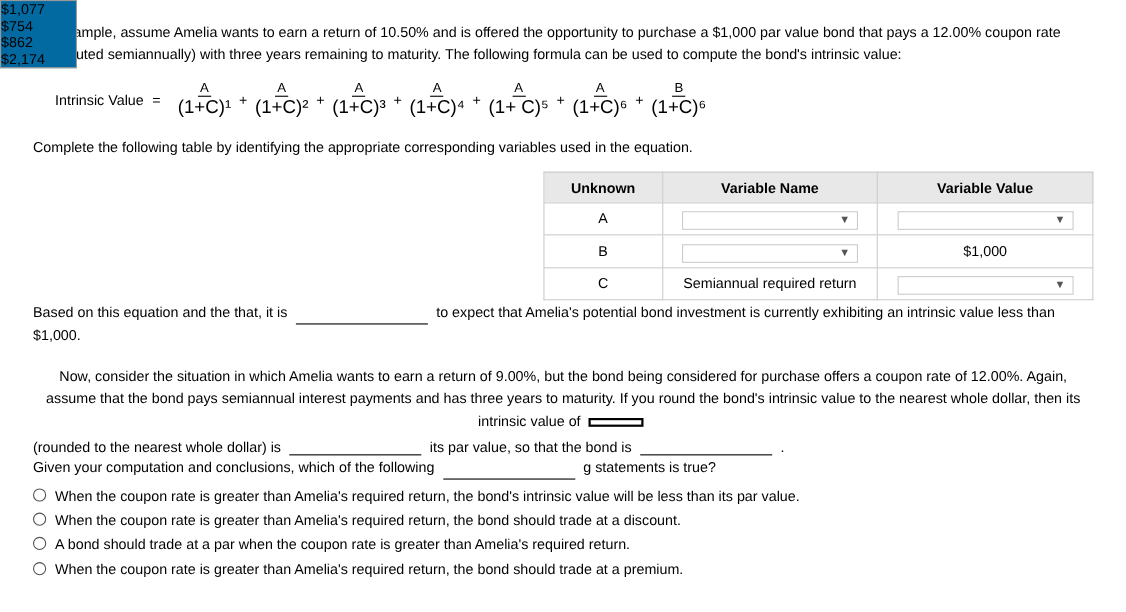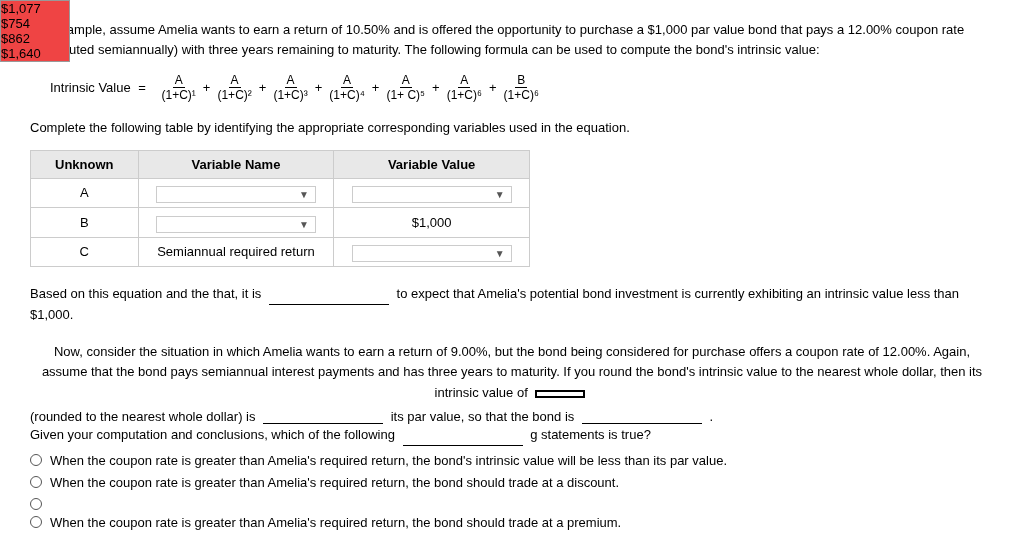--- a/index.html
+++ b/index.html
@@ -36,35 +36,34 @@
       margin: 0 2px;
       vertical-align: middle;
     }
     .fraction .num {
       border-bottom: 1px solid #000;
       padding: 0 2px;
       font-size: 12px;
     }
     .fraction .den {
       padding: 0 2px;
-      font-size: 12px;
+      font-size: 17px;
       text-align: right;
     }
     .plus {
       margin: 0 3px;
       vertical-align: middle;
     }
     .complete-text {
       margin-bottom: 12px;
       line-height: 1.5;
     }
     .table-wrapper {
       display: flex;
-      justify-content: flex-start;
-      margin-bottom: 16px;
+      justify-content: flex-end;
     }
     table {
       border-collapse: collapse;
       min-width: 500px;
     }
     table th {
       background: #e8e8e8;
       border: 1px solid #ccc;
       padding: 6px 20px;
       text-align: center;
@@ -260,25 +259,25 @@
   <span>to expect that Amelia's potential bond investment is currently exhibiting an intrinsic value less than $1,000.</span>
 </p>
 
 
 <p class="now-consider">
   <span>Now, consider the situation in which Amelia wants to earn a return of 9.00%, but the bond being considered for purchase offers a coupon rate of
 12.00%. Again, assume that the bond pays semiannual interest payments and has three years to maturity. If you round the bond's intrinsic value to
 the nearest whole dollar, then its intrinsic value of</span>
   <span class="dropdown-popup" style="position:relative; display:inline-block; vertical-align:middle; margin:0 2px;">
     <span class="inline-box" style="display:inline-block; border:2px solid #000; padding:2px 6px; min-width:50px; font-size:13px; vertical-align:middle;"></span>
-    </span></p><div style="position:absolute; top:0; left:0; background:#ef4444; border:1px solid #999; z-index:10; min-width:70px;">
+    </span></p><div style="position:absolute; top:0; left:0; background:#0369a1; border:1px solid #999; z-index:10; min-width:70px;">
       <div>$1,077</div>
       <div>$754</div>
       <div>$862</div>
-      <div>$1,640</div>
+      <div>$2,174</div>
     </div>
   
   <span>(rounded to the nearest whole dollar) is</span>
   <span class="blank-line">&nbsp;&nbsp;&nbsp;&nbsp;&nbsp;&nbsp;&nbsp;&nbsp;&nbsp;&nbsp;&nbsp;</span>
   <span>its par value, so that the bond is</span>
   <span class="blank-line">&nbsp;&nbsp;&nbsp;&nbsp;&nbsp;&nbsp;&nbsp;&nbsp;&nbsp;&nbsp;&nbsp;&nbsp;&nbsp;&nbsp;&nbsp;&nbsp;&nbsp;</span>
   <span>.</span>
 <p></p>
 
 
@@ -293,20 +292,21 @@
   <div class="radio-option">
     <span class="radio-circle"></span>
     <span>When the coupon rate is greater than Amelia's required return, the bond's intrinsic value will be less than its par value.</span>
   </div>
   <div class="radio-option">
     <span class="radio-circle"></span>
     <span>When the coupon rate is greater than Amelia's required return, the bond should trade at a discount.</span>
   </div>
   <div class="radio-option">
     <span class="radio-circle"></span>
+    <span>A bond should trade at a par when the coupon rate is greater than Amelia's required return.</span>
   </div>
   <div class="radio-option">
     <span class="radio-circle"></span>
     <span>When the coupon rate is greater than Amelia's required return, the bond should trade at a premium.</span>
   </div>
 </div>
 
 
 
 

